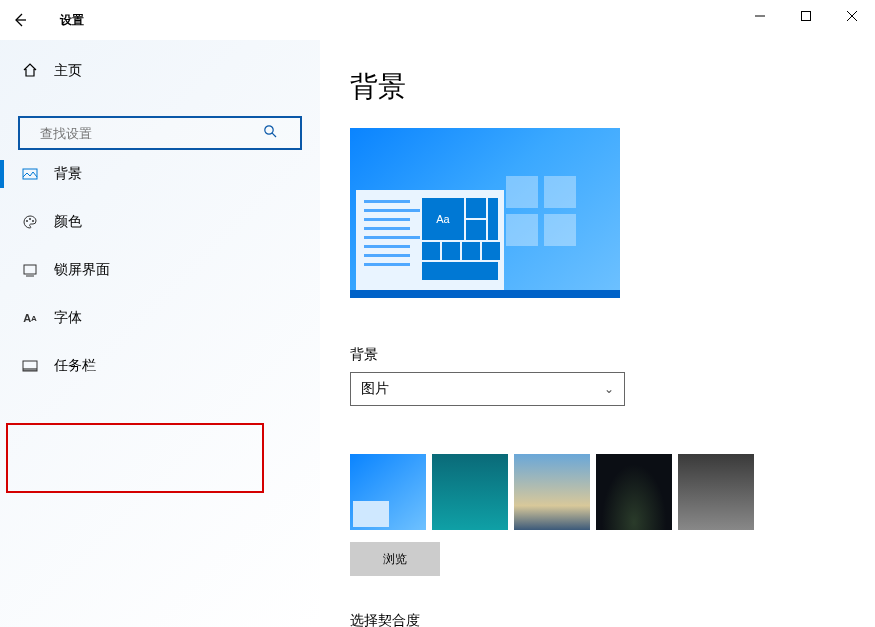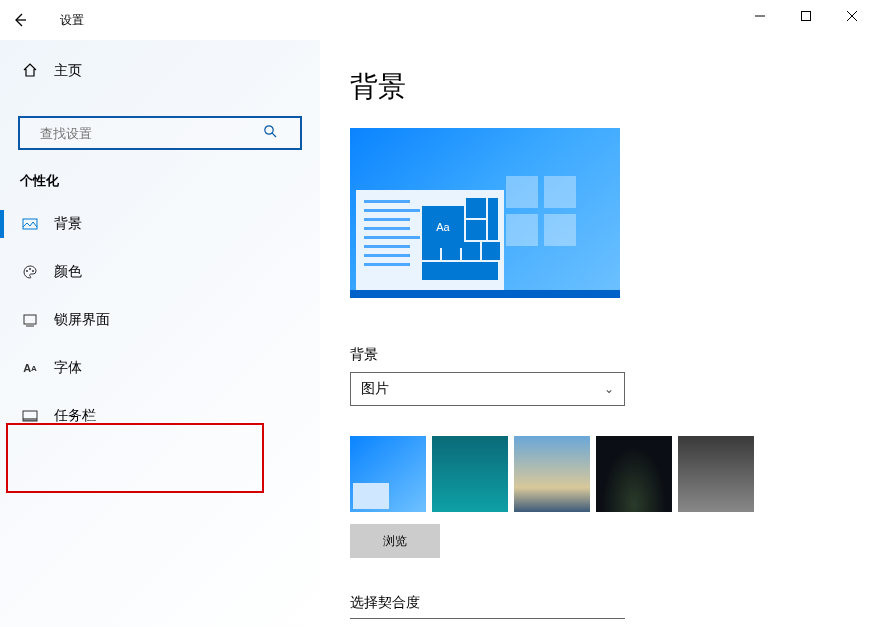--- a/index.html
+++ b/index.html
@@ -1,20 +1,20 @@
 <!DOCTYPE html>
 <html><head>
 <meta charset="utf-8">
 <style>
 * { margin: 0; padding: 0; box-sizing: border-box; font-family: "Segoe UI", "Microsoft YaHei", sans-serif; }
 body { width: 875px; height: 627px; background: #fff; overflow: hidden; position: relative; }
 
 .titlebar { height: 40px; display: flex; align-items: center; position: relative; }
 .titlebar .back { width: 40px; height: 40px; display: flex; align-items: center; justify-content: center; cursor: pointer; }
-.titlebar .title { font-size: 12px; margin-left: 20px; }
+.titlebar .title { font-size: 12px; margin-left: 20px; font-weight: bold; }
 .titlebar .controls { position: absolute; right: 0; top: 0; display: flex; }
 .titlebar .controls .ctl { width: 46px; height: 32px; display: flex; align-items: center; justify-content: center; cursor: pointer; }
 
 .layout { display: flex; height: calc(100% - 40px); }
 .sidebar { width: 320px; background: linear-gradient(135deg, rgba(200,220,240,0.28), rgba(255,255,255,0.02)); padding-top: 22px; position: relative; }
 .home { display: flex; align-items: flex-start; padding: 0 20px; height: 40px; cursor: pointer; }
 .home .icon { width: 20px; display: flex; justify-content: center; }
 .home .label { margin-left: 14px; font-size: 14px; }
 
 .search { margin: 14px 18px 0 18px; height: 34px; border: 2px solid #0a58a8; display: flex; align-items: center; padding: 0 20px; background: rgba(255,255,255,0.2); }
@@ -43,32 +43,32 @@
 .preview .winlogo .q1 { left:0; top:0; width:32px; height:32px; }
 .preview .winlogo .q2 { right:0; top:0; width:32px; height:32px; }
 .preview .winlogo .q3 { left:0; bottom:0; width:32px; height:32px; }
 .preview .winlogo .q4 { right:0; bottom:0; width:32px; height:32px; }
 
 .preview .mockwin { position: absolute; left: 6px; bottom: 0; width: 148px; height: 108px; background: #e9f4ff; }
 .preview .mockwin .lines { position:absolute; left:8px; top:10px; }
 .preview .mockwin .lines span { display:block; width:46px; height:3px; background:#4fa8ff; margin-bottom:6px; }
 .preview .mockwin .lines span.long { width:56px; }
 .preview .mockwin .tiles { position:absolute; left:66px; top:8px; width:78px; }
-.preview .mockwin .tiles .big { width:42px; height:42px; background:#0078d4; color:#fff; font-size:11px; display:flex; align-items:center; justify-content:center; position:absolute; left:0; top:8px; }
+.preview .mockwin .tiles .big { width:42px; height:42px; background:#0078d4; color:#fff; font-size:11px; display:flex; align-items:center; justify-content:center; position:absolute; left:0; top:0; }
 .preview .mockwin .tiles .s { position:absolute; background:#0078d4; }
 .preview .mockwin .tiles .s1 { left:44px; top:0; width:20px; height:20px; }
 .preview .mockwin .tiles .s2 { left:44px; top:22px; width:20px; height:20px; }
 .preview .mockwin .tiles .s3 { left:66px; top:0; width:10px; height:42px; }
 .preview .mockwin .tiles .row2 { position:absolute; top:44px; left:0; display:flex; gap:2px; }
 .preview .mockwin .tiles .row2 span { width:18px; height:18px; background:#0078d4; display:block; }
 .preview .mockwin .tiles .row3 { position:absolute; top:64px; left:0; width:76px; height:18px; background:#0078d4; }
 .preview .taskbar { position:absolute; left:0; right:0; bottom:0; height:8px; background:#0062c8; }
 
 .field-label { font-size: 14px; margin-bottom: 8px; }
-.select { width: 275px; height: 34px; border: 1px solid #666; display:flex; align-items:center; justify-content:space-between; padding: 4px 10px; cursor:pointer; margin-bottom: 30px; font-size:14px; }
+.select { width: 275px; height: 34px; border: 1px solid #666; display:flex; align-items:center; justify-content:space-between; padding: 4px 10px; cursor:pointer; margin-bottom: 48px; font-size:14px; }
 
 .thumbs { display:flex; gap:6px; margin-bottom:12px; }
 .thumbs .th { width:76px; height:76px; cursor:pointer; background:#333; position: relative; overflow: hidden; }
 .th.t0 { background: linear-gradient(140deg,#0a84ff,#6ec1ff); }
 .th.t0::after { content:""; position:absolute; left:3px; bottom:3px; width:36px; height:26px; background:#cfe8ff; }
 .th.t1 { background: linear-gradient(180deg,#0a6a78,#0fa0a6); }
 .th.t2 { background: linear-gradient(180deg,#6aa7d8 0%, #d8c89a 68%, #3c5a7a 100%); }
 .th.t3 { background: radial-gradient(ellipse at 50% 90%, #2a3b2a 0%, #0b0e14 60%); }
 .th.t4 { background: linear-gradient(180deg,#3a3a3a,#888); }
 
@@ -118,21 +118,20 @@
     </div>
 
     <div class="search">
       <input type="text" placeholder="查找设置" style="">
       <span class="sicon"><svg width="14" height="14" viewBox="0 0 14 14">
             <circle cx="6" cy="6" r="4.2" stroke="#0a58a8" fill="none" stroke-width="1.2"></circle>
             <path d="M9.2 9.2 L13 13" stroke="#0a58a8" stroke-width="1.2"></path>
           </svg></span>
     </div>
 
-    <div class="section">个性化</div>
 
     <ul class="nav">
       <li class="active">
         <span class="nicon">
             <svg width="16" height="16" viewBox="0 0 16 16">
               <rect x="1" y="3" width="14" height="10" stroke="currentColor" fill="none"></rect>
               <path d="M1 11 L5 7 L8 10 L11 6 L15 11" stroke="currentColor" fill="none"></path>
             </svg>
           </span>
         <span class="nlabel">背景</span>

